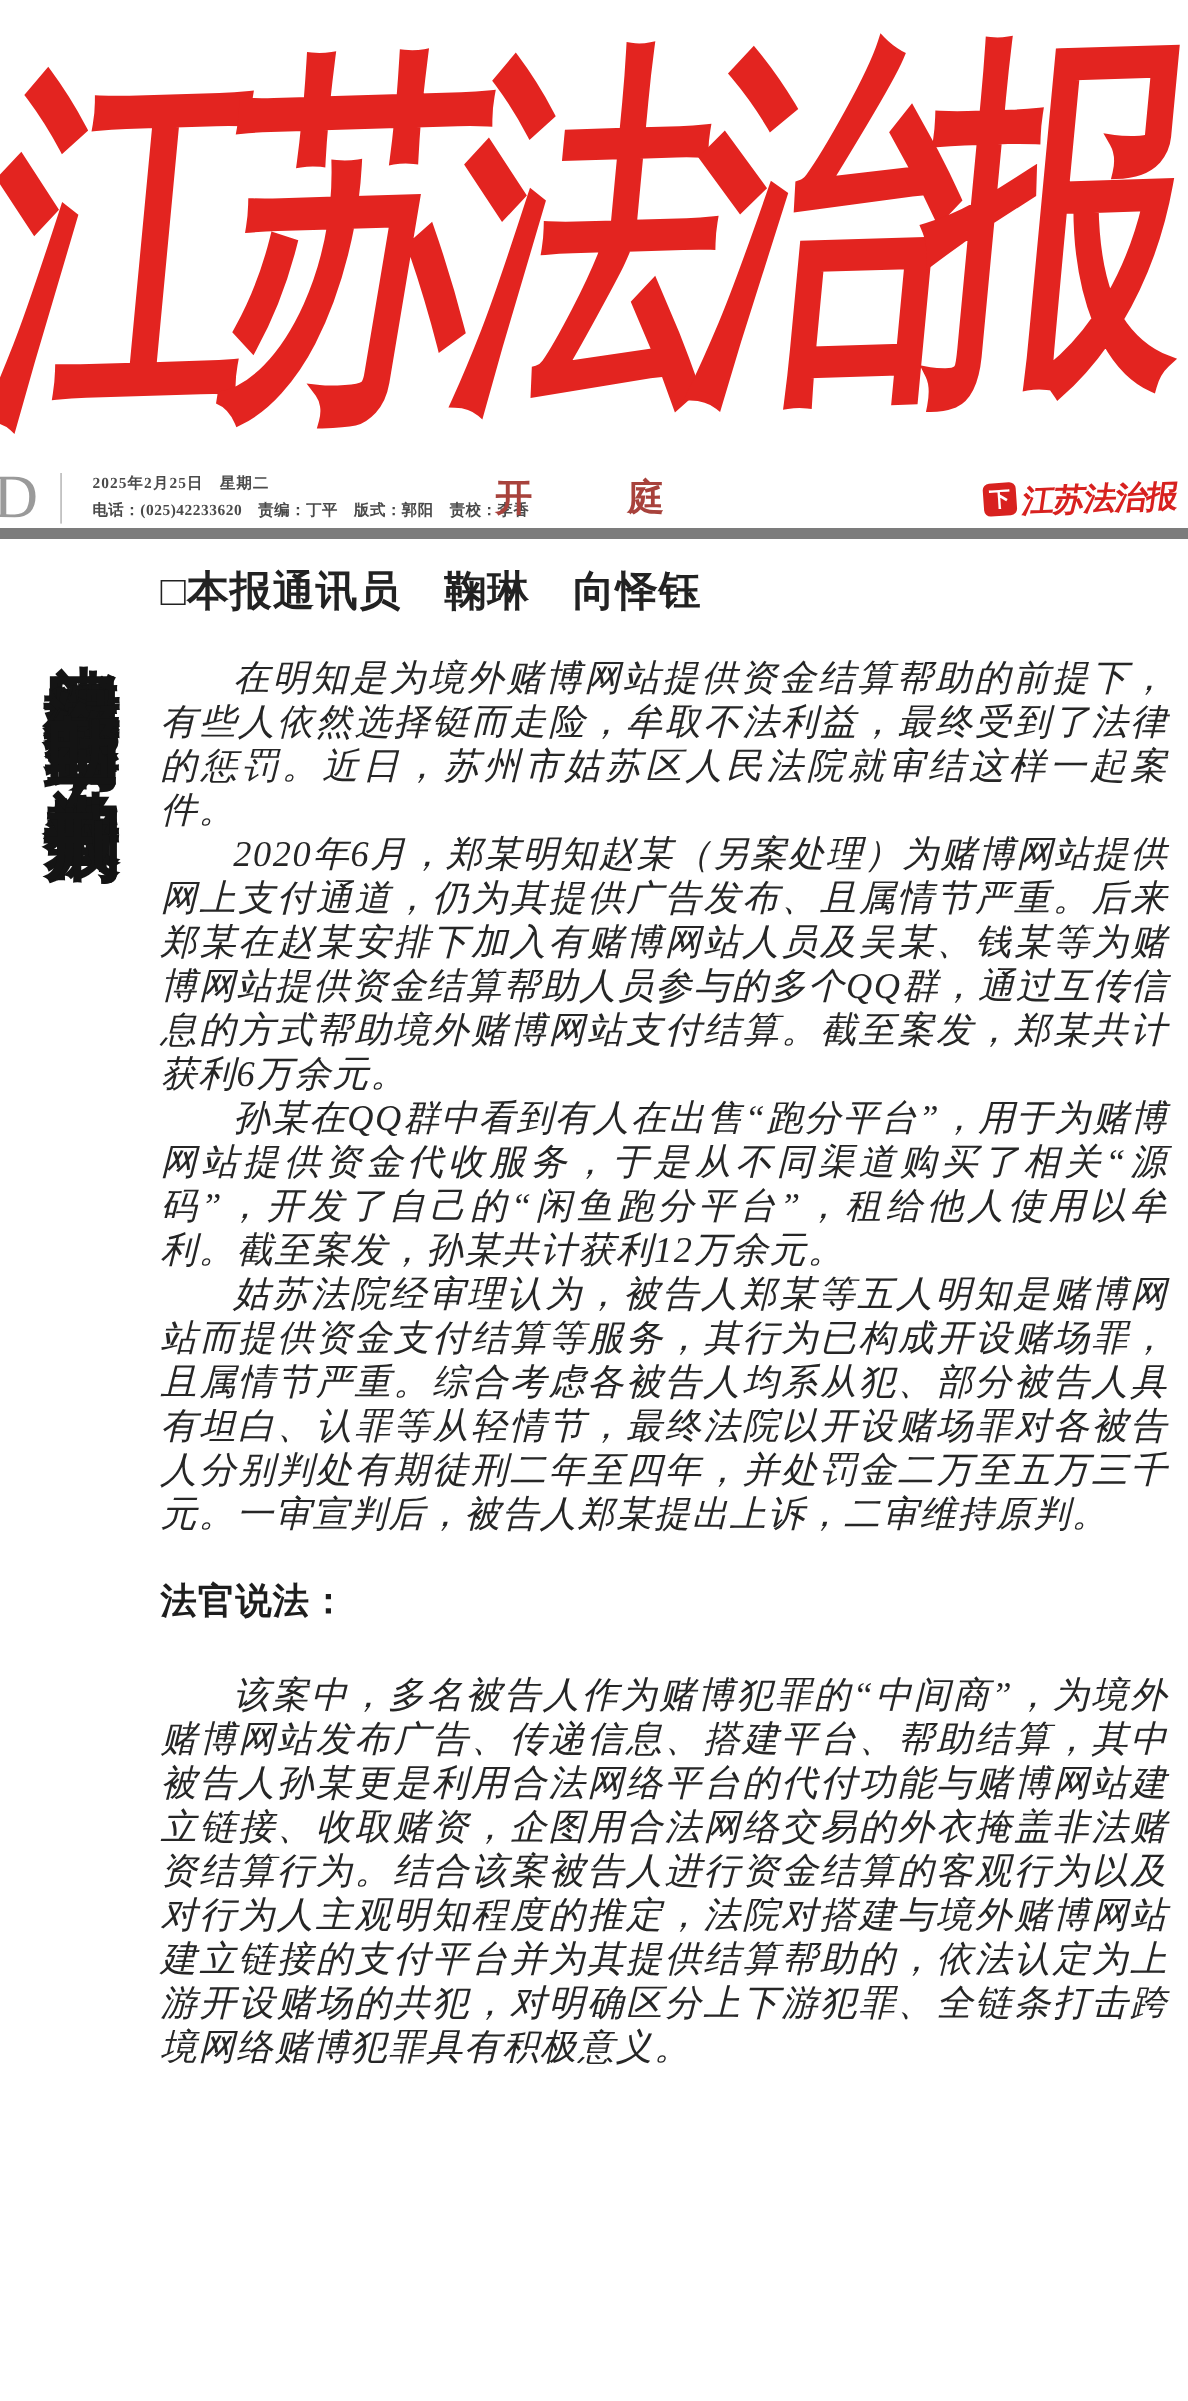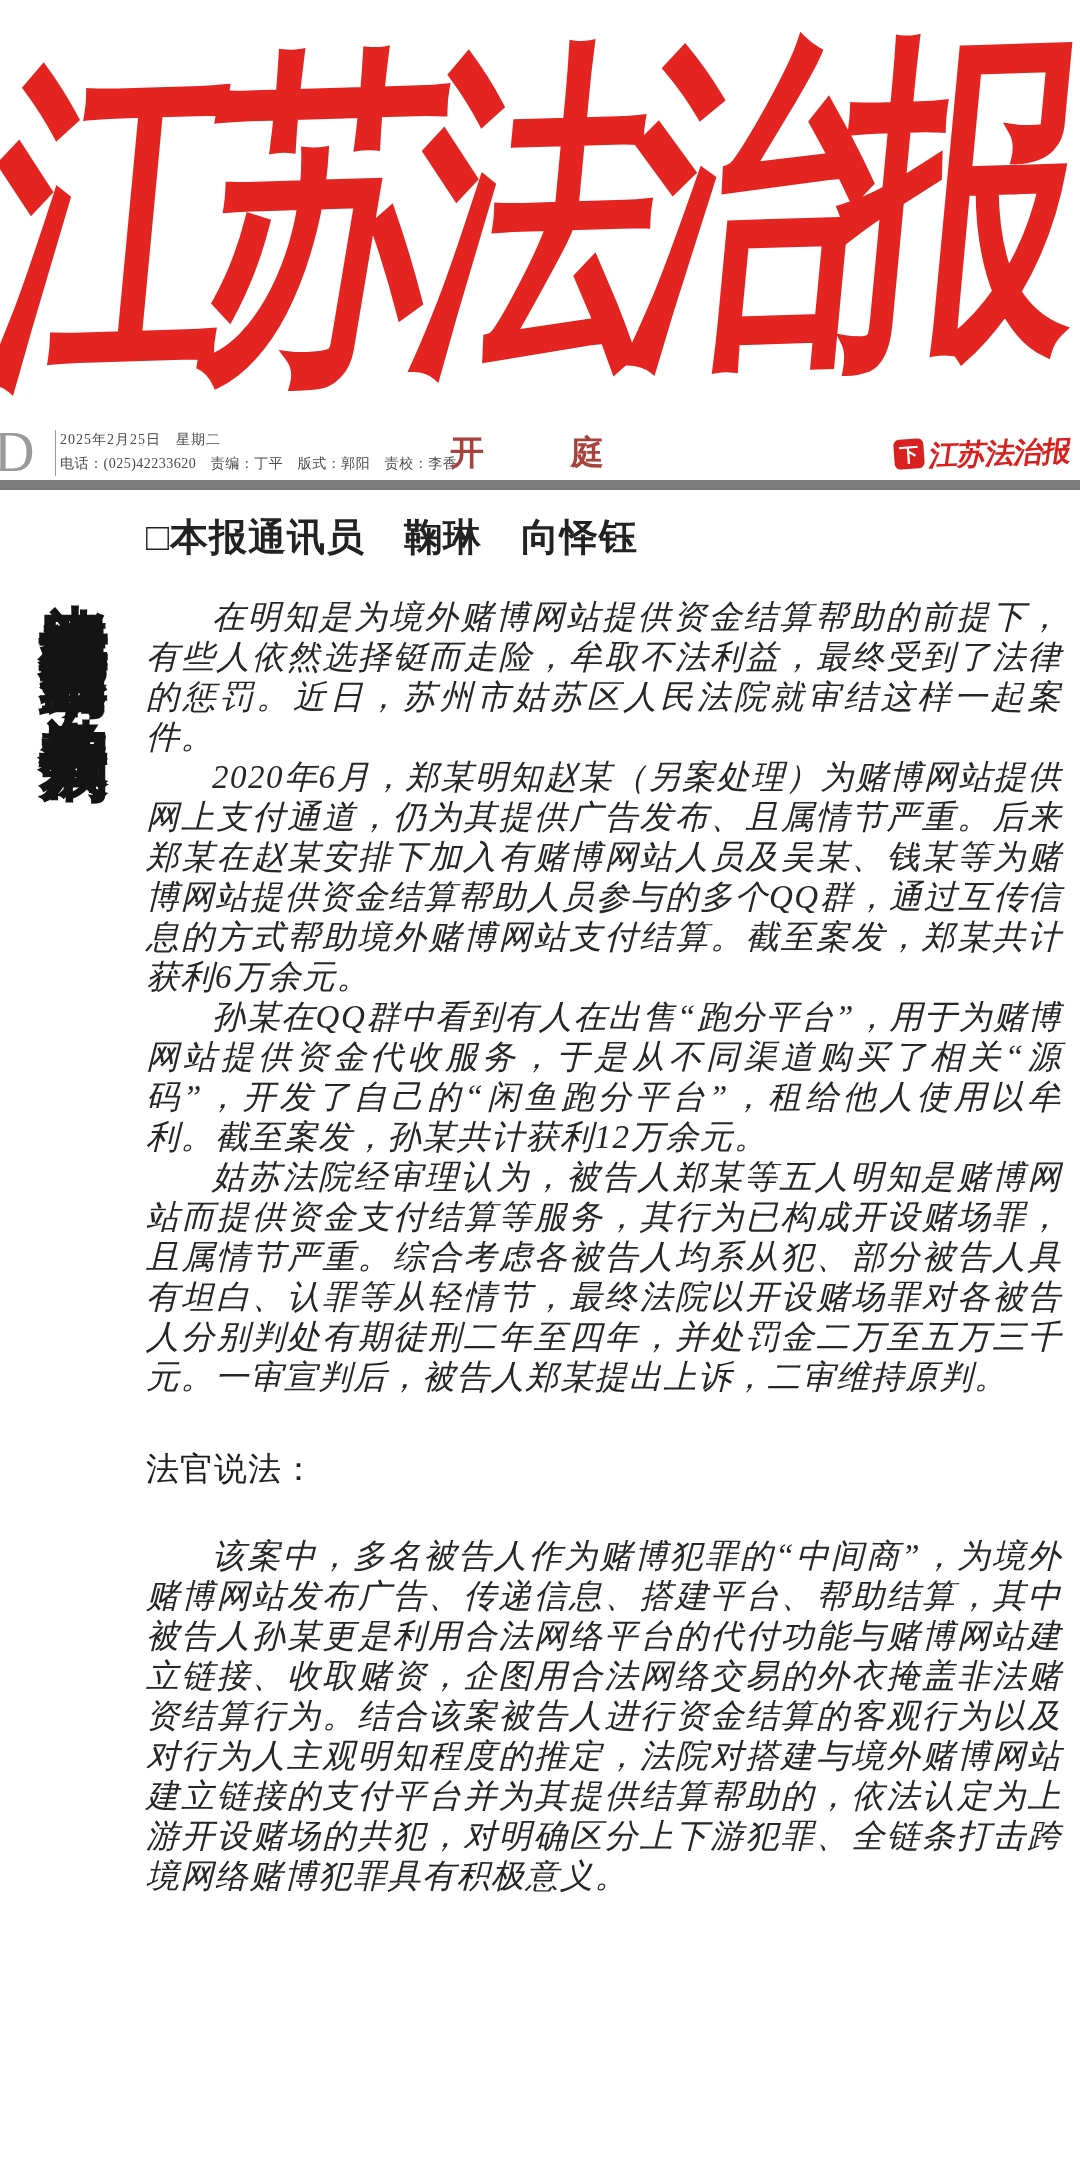--- a/index.html
+++ b/index.html
@@ -23,21 +23,21 @@
     margin-top:28px;
   }
 
   
   .header-strip{position:absolute;top:428px;left:0;width:1080px;height:52px;}
   .edition-letter{
     position:absolute;left:-6px;top:-4px;font-size:56px;color:#9a9a9a;
     font-weight:normal;line-height:1;
   }
   .header-vline{position:absolute;left:55px;top:2px;width:1px;height:46px;background:#9a9a9a;}
-  .header-info{position:absolute;left:60px;top:3px;color:#4a4a4a;}
+  .header-info{position:absolute;left:84px;top:3px;color:#4a4a4a;font-weight:bold;}
   .header-info .line1{font-size:14px;letter-spacing:1px;}
   .header-info .line2{font-size:14px;letter-spacing:0.5px;margin-top:6px;}
   .section-title{
     position:absolute;left:0;right:0;top:2px;text-align:center;
     font-size:34px;font-weight:bold;color:#a8423c;letter-spacing:26px;
   }
   .paper-logo{position:absolute;right:10px;top:6px;display:flex;align-items:center;gap:6px;}
   .logo-mark{
     width:30px;height:30px;background:#d8211f;border-radius:6px;
     display:flex;align-items:center;justify-content:center;
@@ -65,21 +65,21 @@
   .article-col{position:absolute;left:146px;top:512px;width:916px;color:#262626;}
   .byline{font-size:38px;font-weight:bold;letter-spacing:1px;color:#222;}
   .body-text{margin-top:34px;}
   .body-text p, .comment-text p{
     margin:0;font-size:33px;line-height:40px;letter-spacing:1.5px;
     text-align:justify;text-justify:inter-ideograph;text-indent:2em;
     color:#262626;
     font-style:italic;
   }
   .comment-heading{
-    margin-top:50px;font-size:33px;font-weight:normal;color:#1e1e1e;letter-spacing:1px;
+    margin-top:36px;font-size:33px;font-weight:bold;color:#1e1e1e;letter-spacing:1px;
   }
   .comment-text{margin-top:44px;}
 </style>
 </head>
 <body>
 
 <div class="masthead">
   <div class="masthead-title">江苏法治报</div>
 </div>
 

